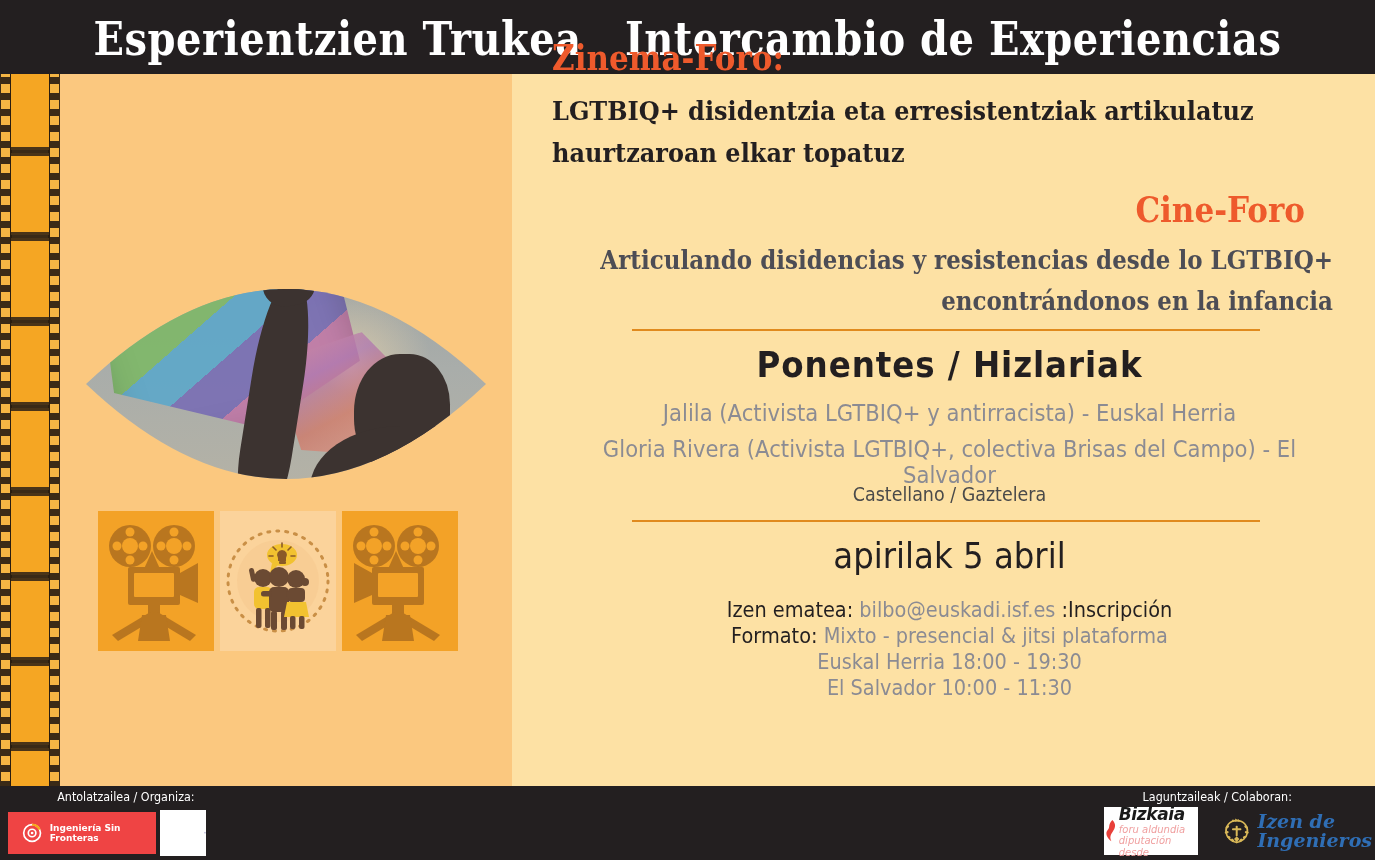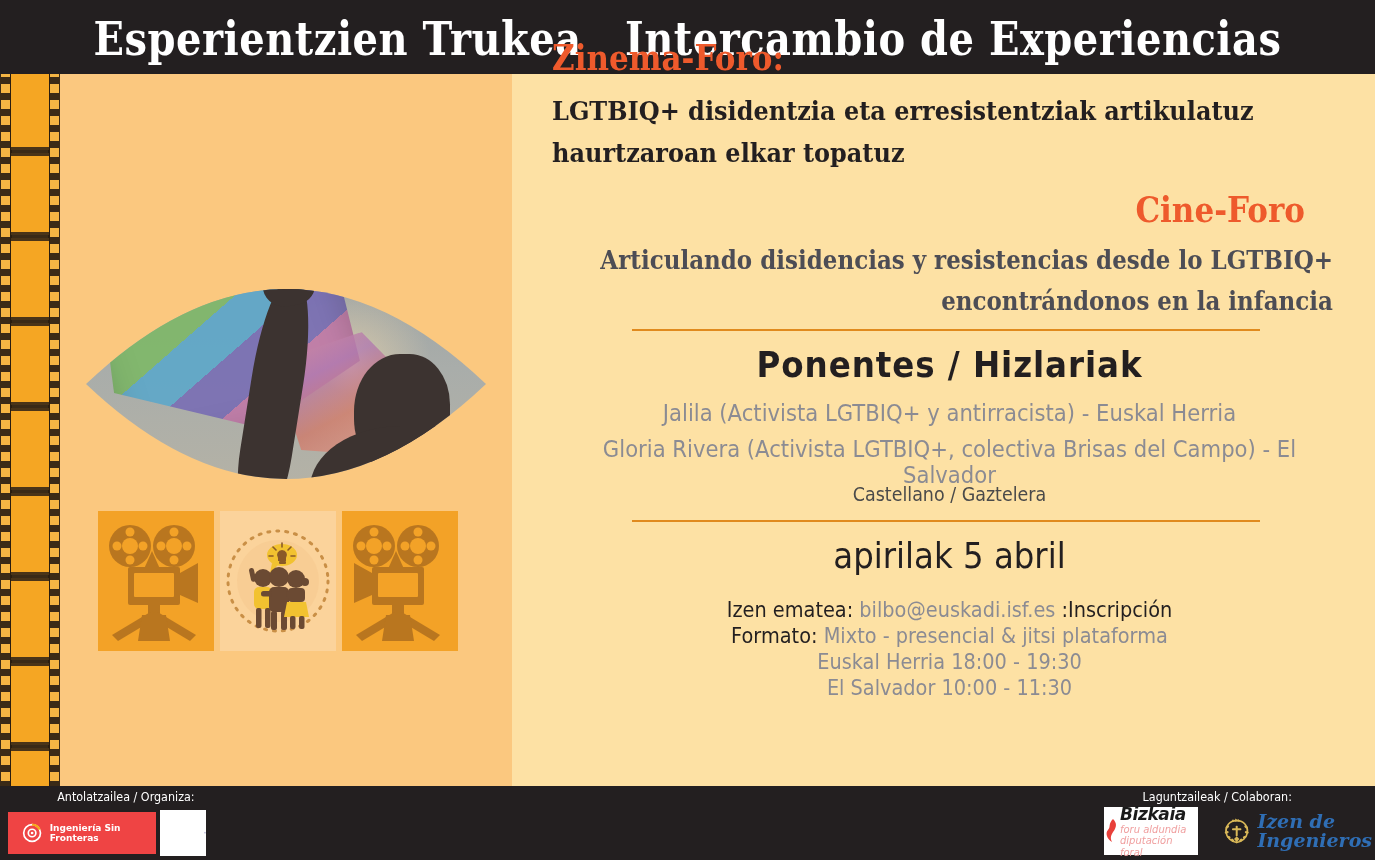--- a/index.html
+++ b/index.html
@@ -624,21 +624,21 @@
     </svg>
   </div>
 
   <div class="logo-bizkaia">
     <svg width="16" height="26" viewBox="0 0 16 26">
       <path d="M9 1 C4 6 7 9 4 12 C1 15 3 21 8 24 C5 18 9 15 11 11 C13 7 12 4 9 1 Z" fill="#e8403a"></path>
     </svg>
     <div>
       <div class="bizkaia-txt">Bizkaia</div>
       <div class="bizkaia-sub">foru aldundia</div>
-      <div class="bizkaia-sub">diputación foral</div>
+      <div class="bizkaia-sub">diputación desde</div>
     </div>
   </div>
 
   <div class="logo-caja">
     <svg width="44" height="44" viewBox="0 0 44 44">
       <g fill="none" stroke="#d9b858" stroke-width="2.4" stroke-linecap="round">
         <path d="M22 6 C11 7 5 15 6 24 C7 32 14 38 22 39"></path>
         <path d="M22 6 C33 7 39 15 38 24 C37 32 30 38 22 39"></path>
       </g>
       <g fill="#d9b858">

